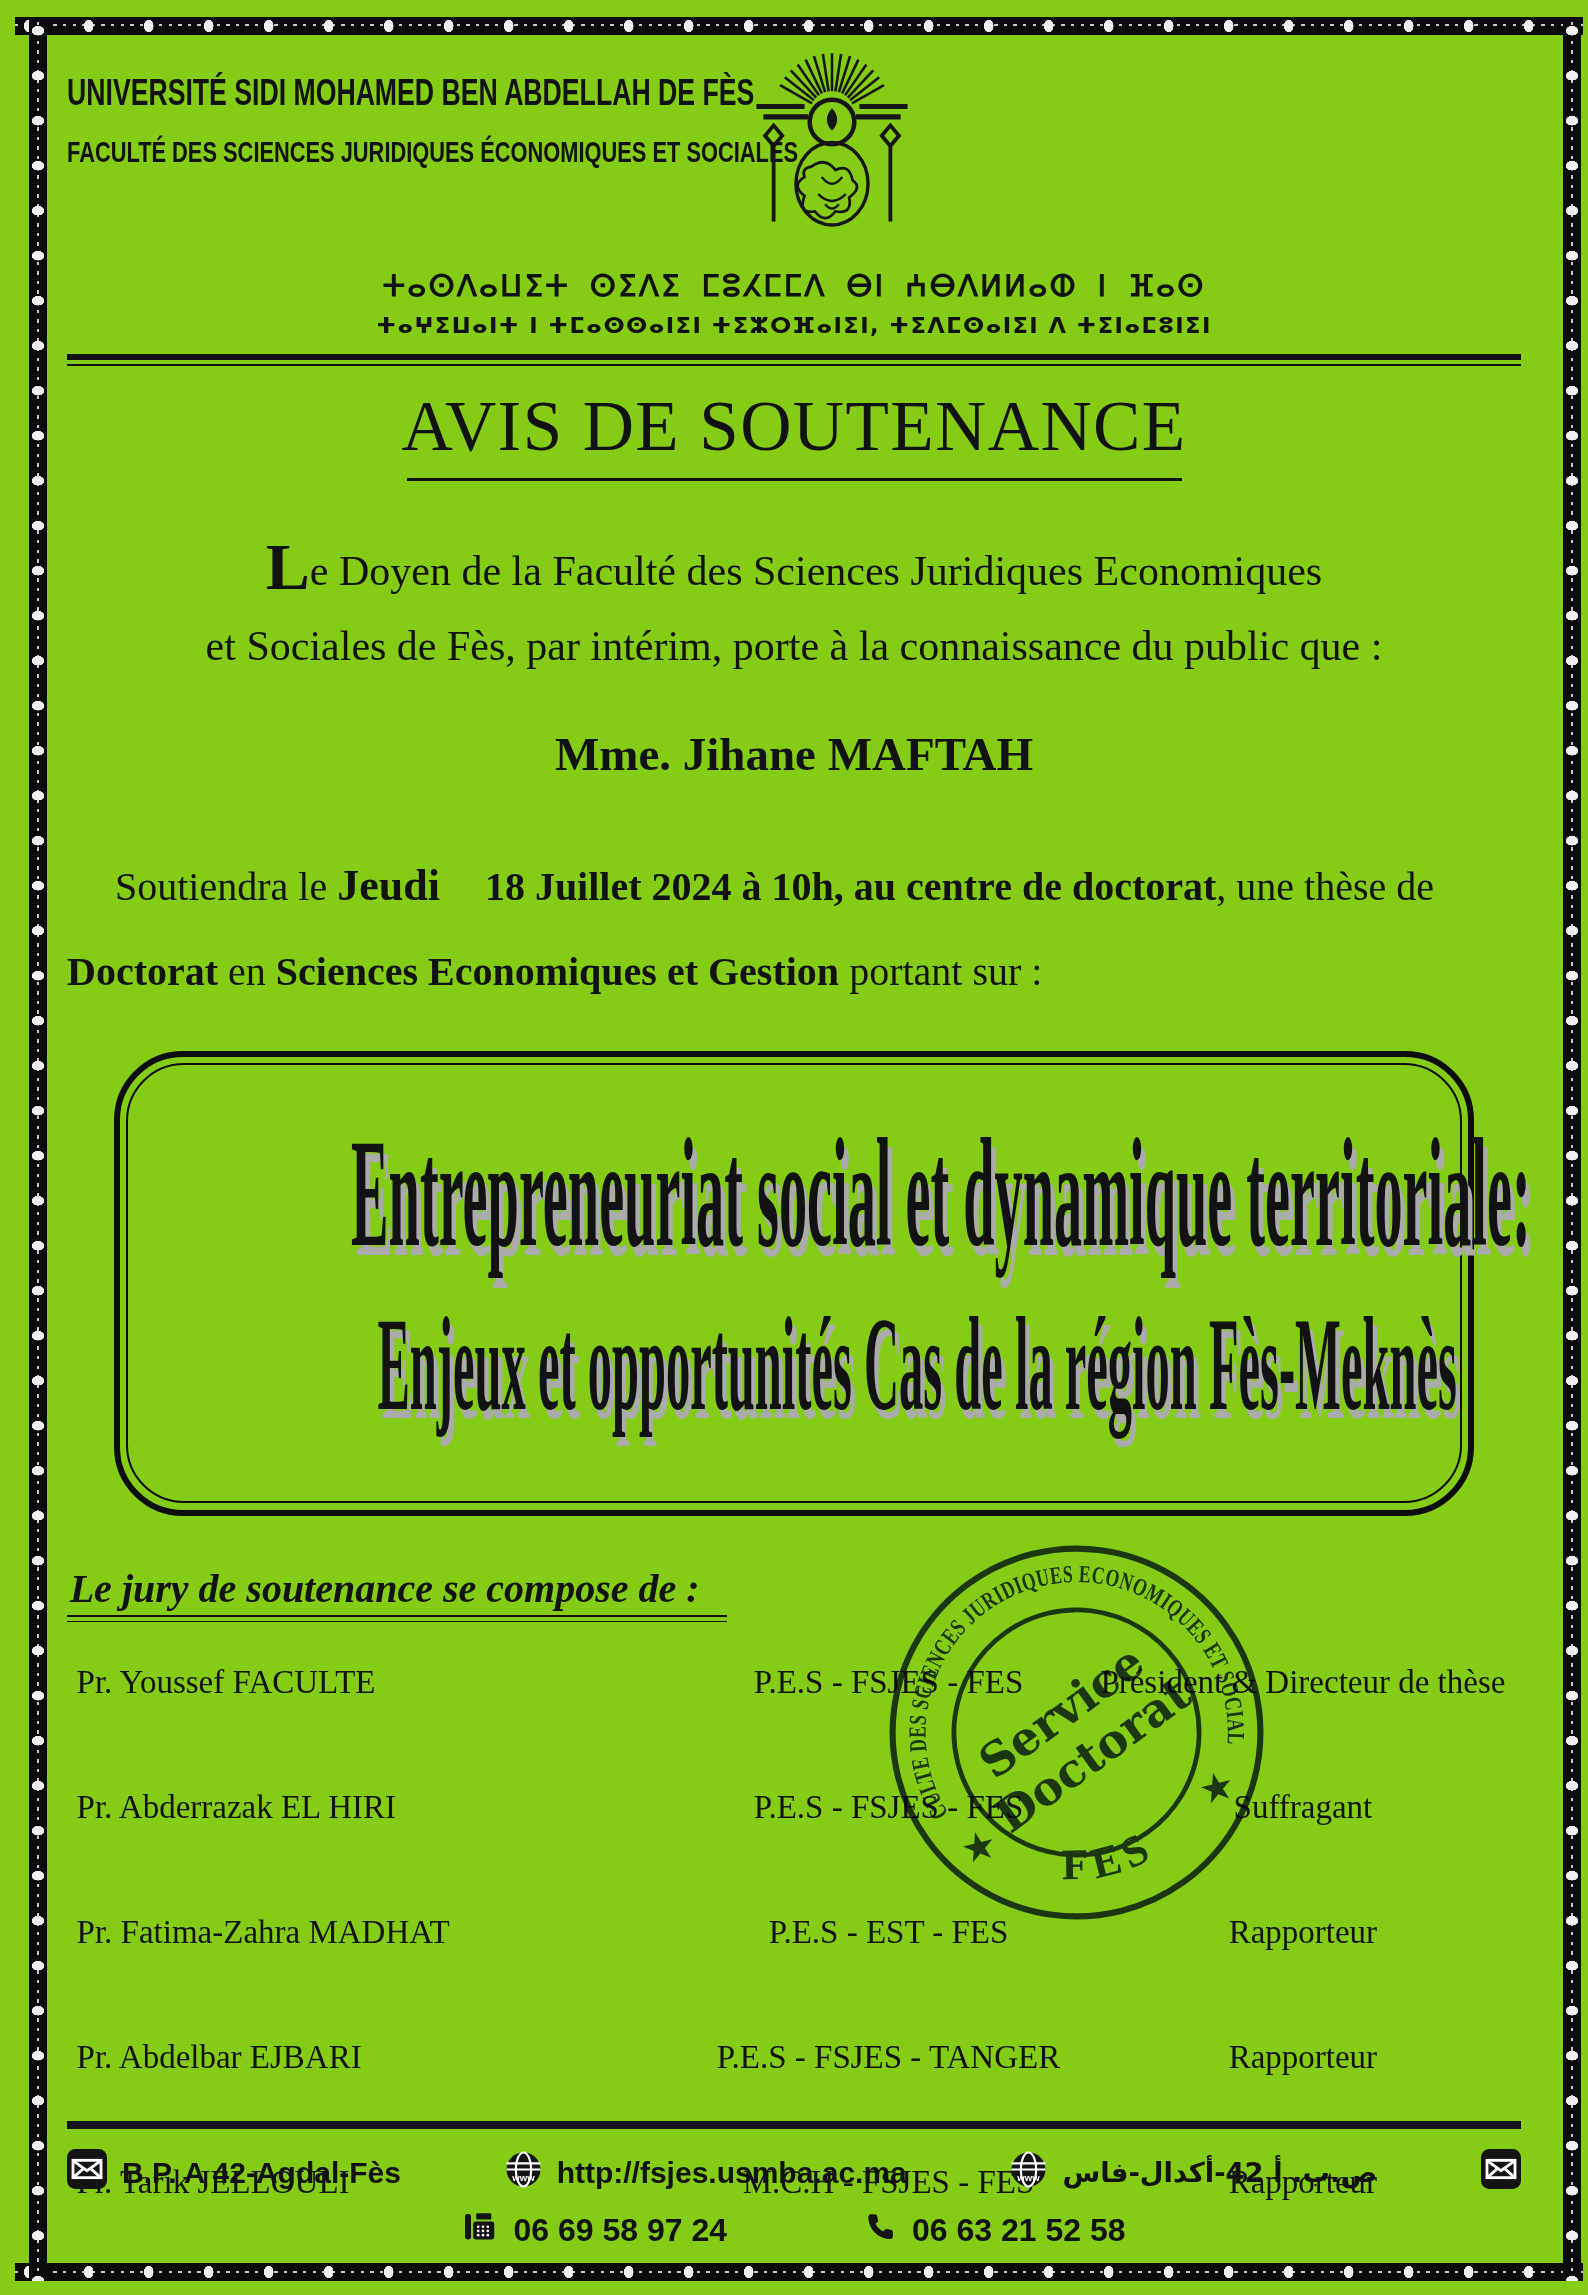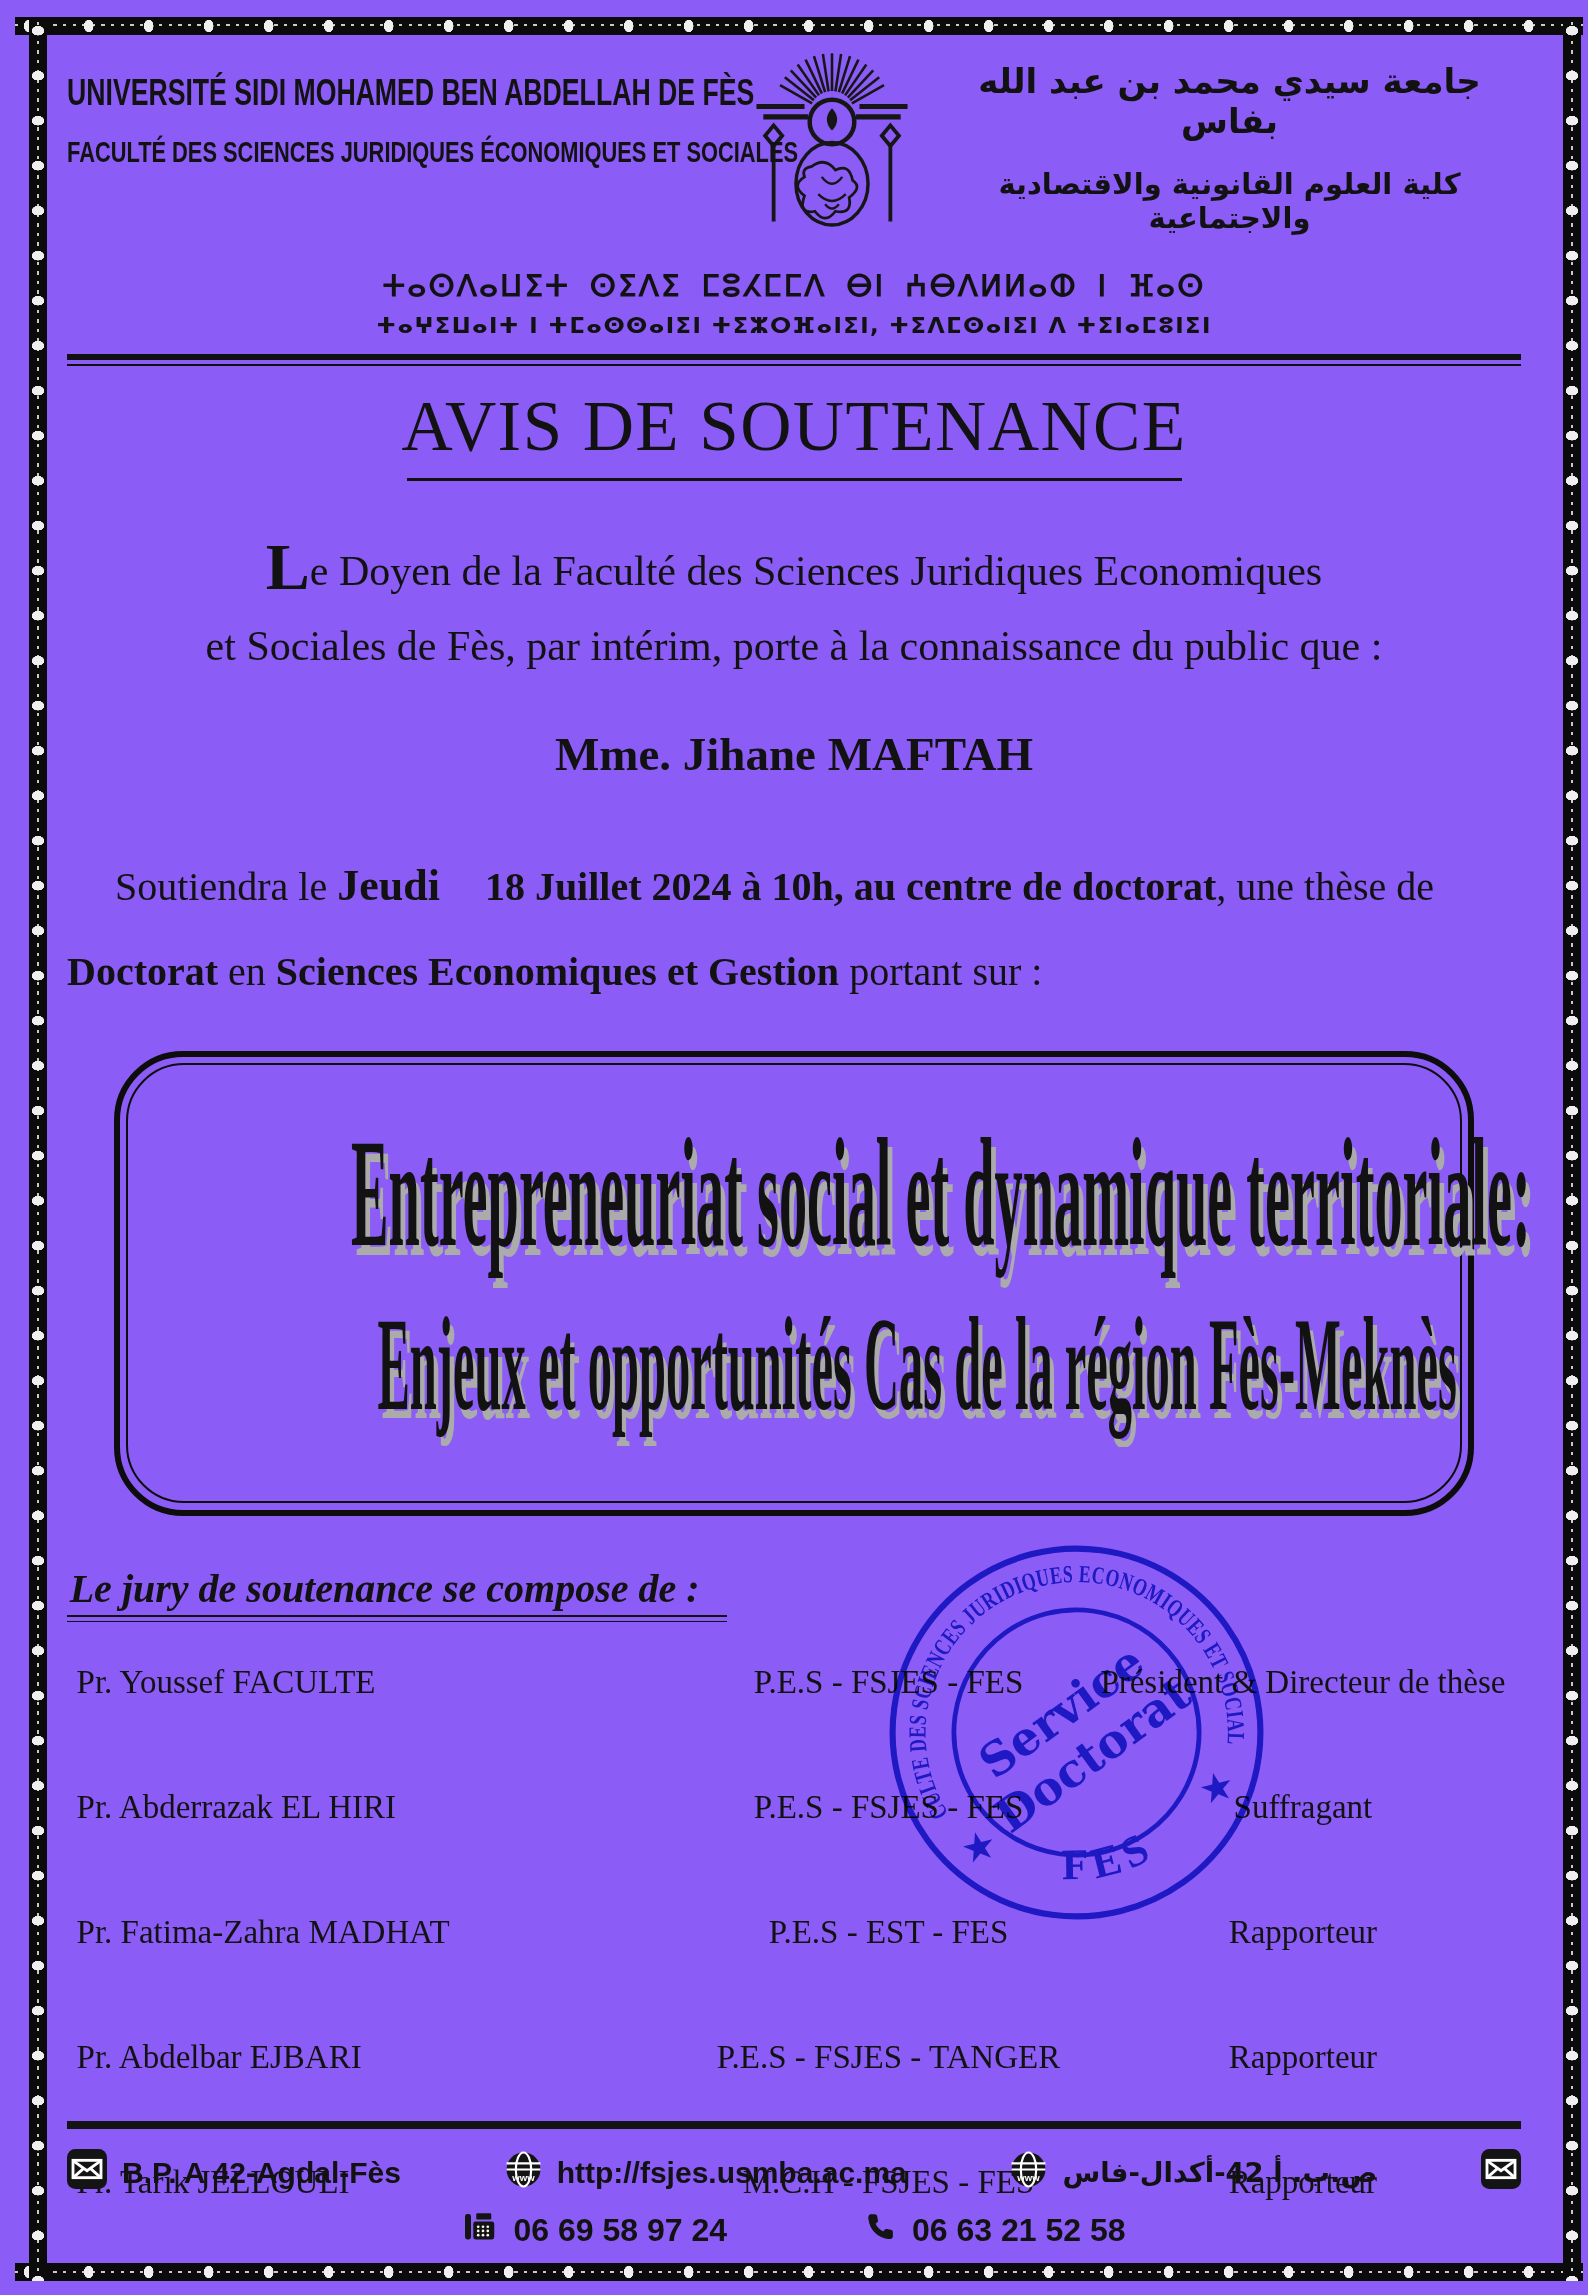--- a/index.html
+++ b/index.html
@@ -1,17 +1,17 @@
 <!DOCTYPE html>
 <html style="font-size:11px"><head>
 <meta charset="utf-8">
 <title>Avis de soutenance</title>
 <style>
   html,body{margin:0;padding:0;background:#d9d8d4;}
-  .page{position:relative;width:1588px;height:2295px;background:#8b5cf6;color:#121212;
+  .page{position:relative;width:1588px;height:2295px;background:#84cc16;color:#121212;
         font-family:"Liberation Serif",serif;overflow:hidden;}
   
   .bstrip{position:absolute;background-color:#0b0b0b;}
   .bstrip.h{height:18px;left:15px;right:5.5px;
     background-image:
       radial-gradient(ellipse 7.5px 9.6px at 13.7px 50%, #efefef 62%, rgba(0,0,0,0) 66%),
       repeating-linear-gradient(90deg, rgba(235,235,235,.85) 0 3.4px, rgba(0,0,0,0) 3.4px 9.6px);
     background-size:60px 100%,100% 2.1px;
     background-position:0 0,0 center;
     background-repeat:repeat-x,no-repeat;}
@@ -153,24 +153,20 @@
 
           <circle cx="60" cy="46" r="13" stroke-width="2.6"></circle>
           <path d="M60 38 c4 4 4 9 0 13 c-4 -4 -4 -9 0 -13 z" fill="#161616" stroke="none"></path>
 
           <ellipse cx="60" cy="82" rx="21" ry="24" stroke-width="2"></ellipse>
           <path d="M48 72 q8 -6 14 2 q8 -4 10 6 q6 4 -2 10 q2 10 -8 8 q-6 8 -12 0 q-10 2 -6 -9 q-8 -6 0 -11 q-2 -5 4 -6 z" stroke-width="1.6"></path>
           <path d="M54 78 q6 8 12 0 M52 88 q8 8 16 0 M56 94 q4 5 8 0" stroke-width="1.4"></path>
         </svg>
       </div>
 
-      <div class="header-right">
-        <div class="uni-ar">جامعة سيدي محمد بن عبد الله بفاس</div>
-        <div class="fac-ar">كلية العلوم القانونية والاقتصادية والاجتماعية</div>
-      </div>
     </div>
 
     <div class="tifinagh">
       <div class="tif1">ⵜⴰⵙⴷⴰⵡⵉⵜ ⵙⵉⴷⵉ ⵎⵓⵃⵎⵎⴷ ⴱⵏ ⵄⴱⴷⵍⵍⴰⵀ ⵏ ⴼⴰⵙ</div>
       <div class="tif2">ⵜⴰⵖⵉⵡⴰⵏⵜ ⵏ ⵜⵎⴰⵙⵙⴰⵏⵉⵏ ⵜⵉⵣⵔⴼⴰⵏⵉⵏ, ⵜⵉⴷⵎⵙⴰⵏⵉⵏ ⴷ ⵜⵉⵏⴰⵎⵓⵏⵉⵏ</div>
     </div>
 
     <div class="rule-double"></div>
 
     <div class="avis-title">AVIS DE SOUTENANCE</div>

